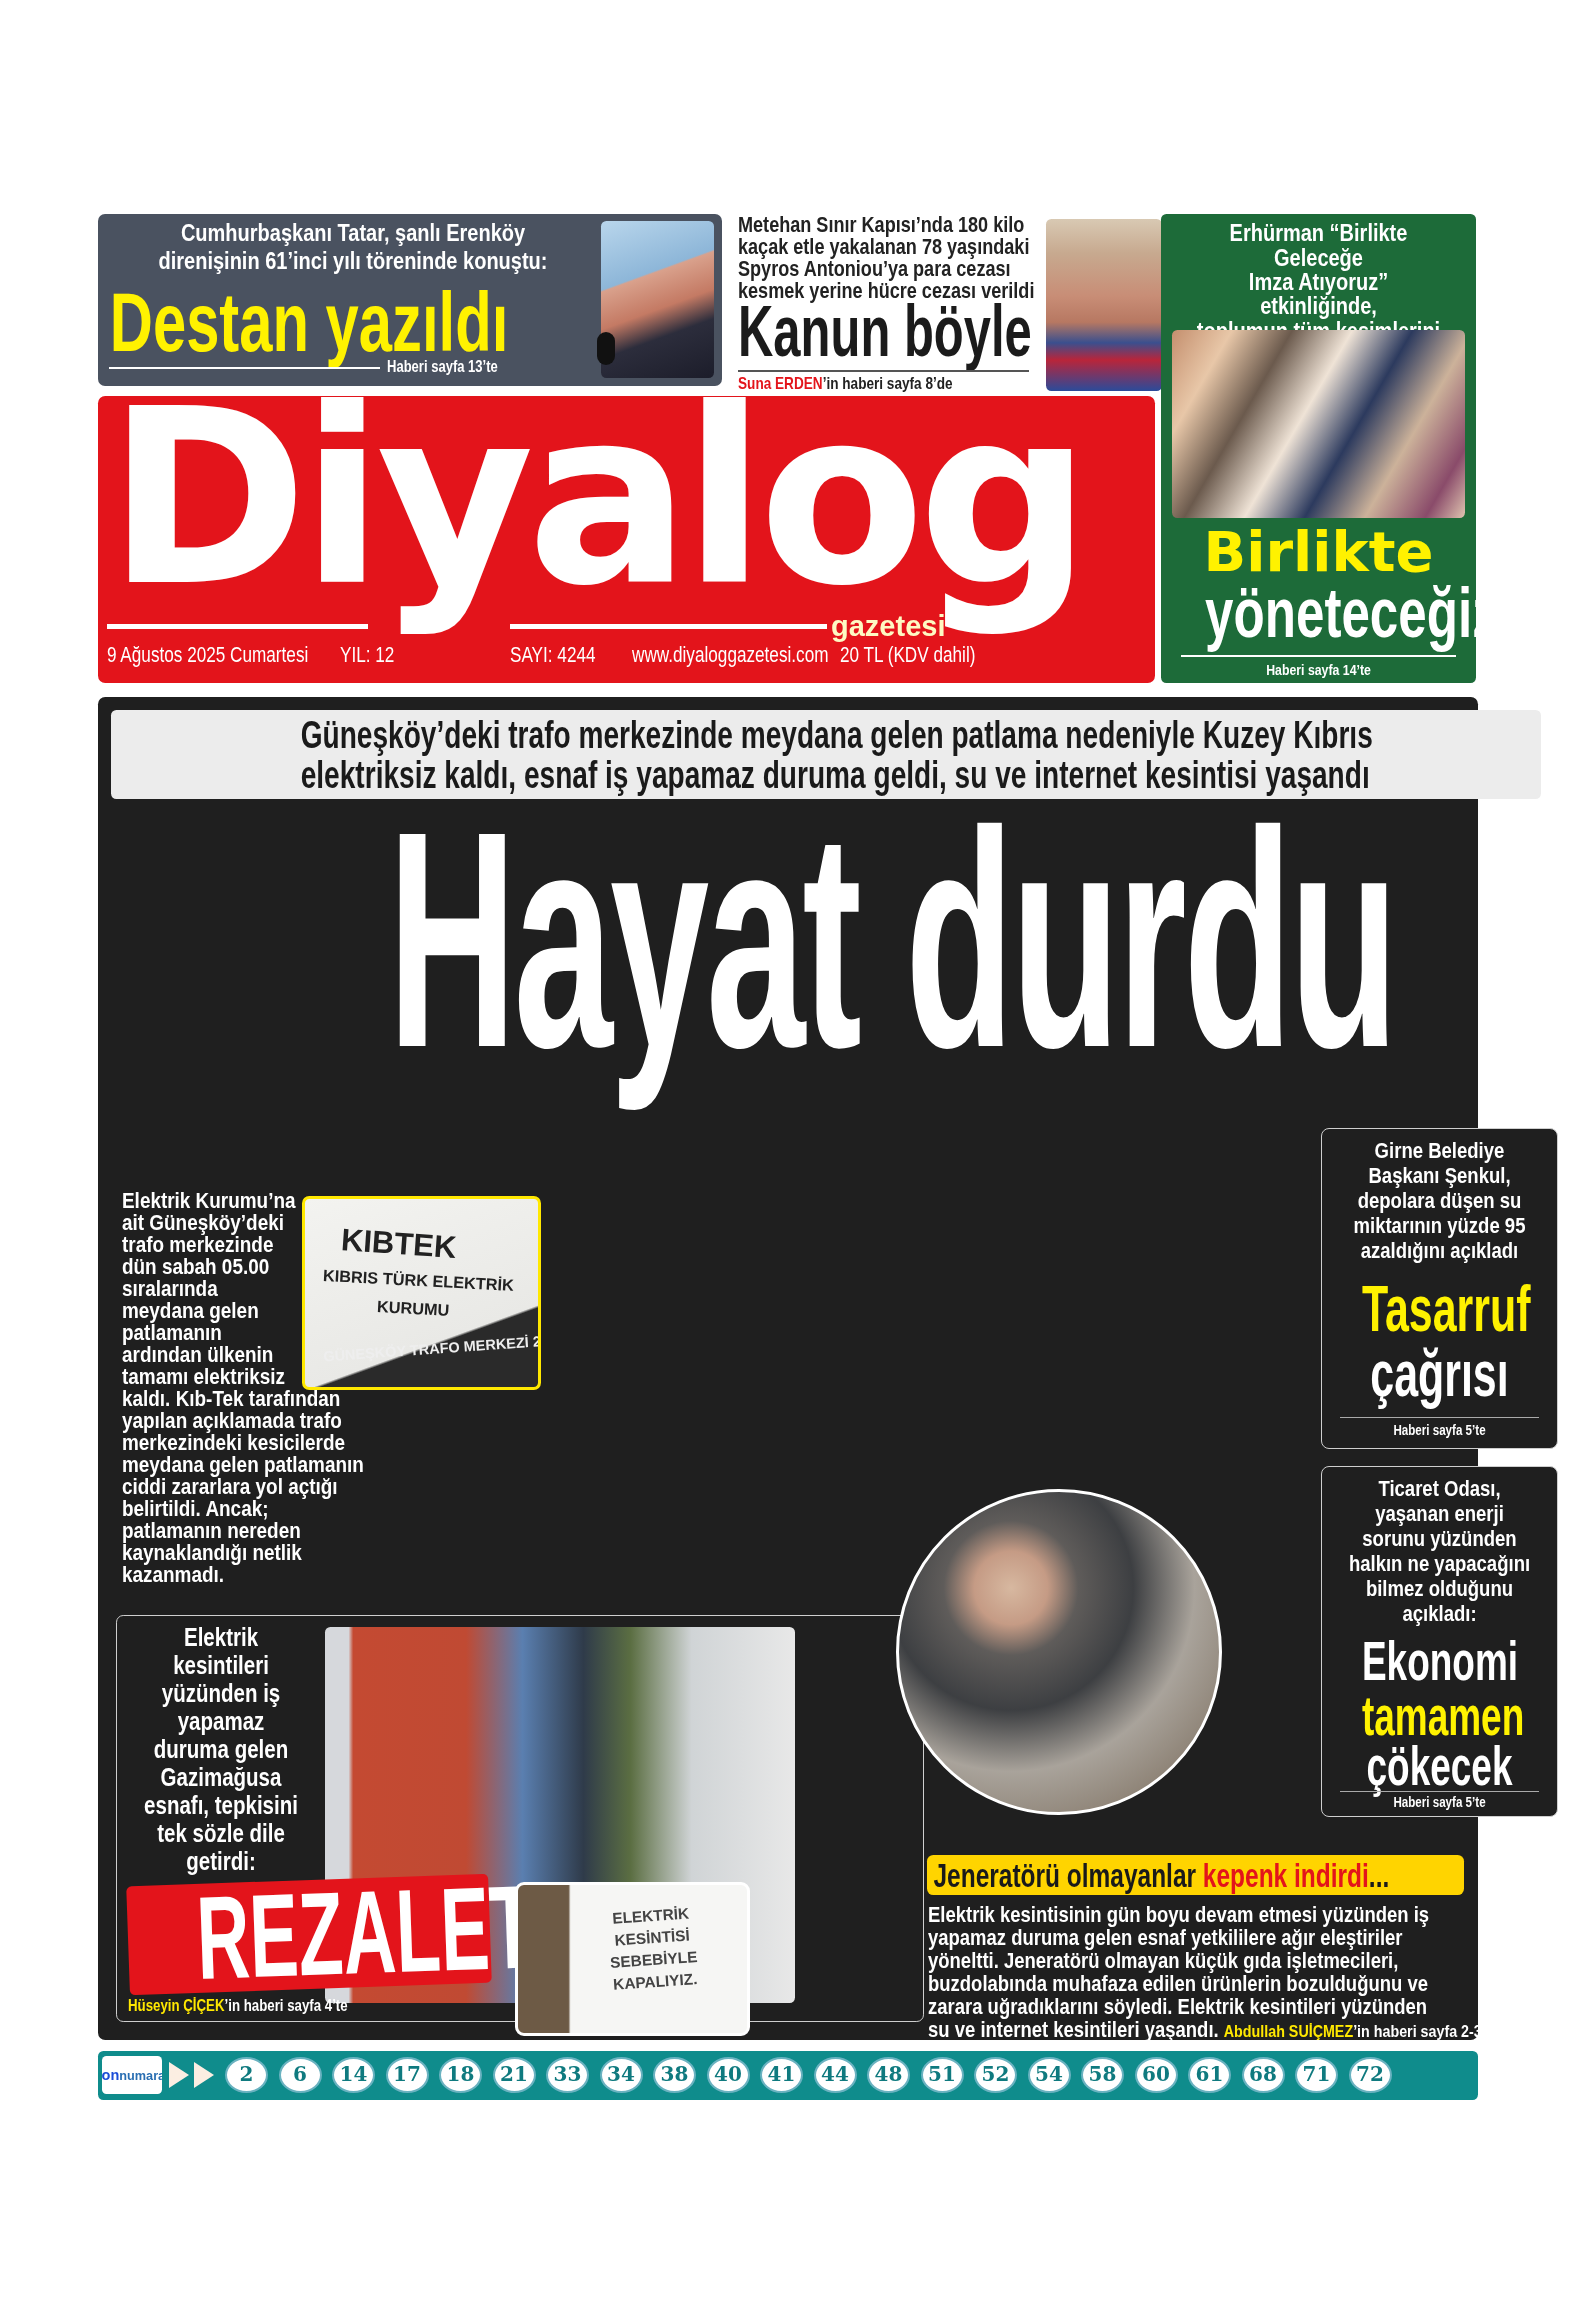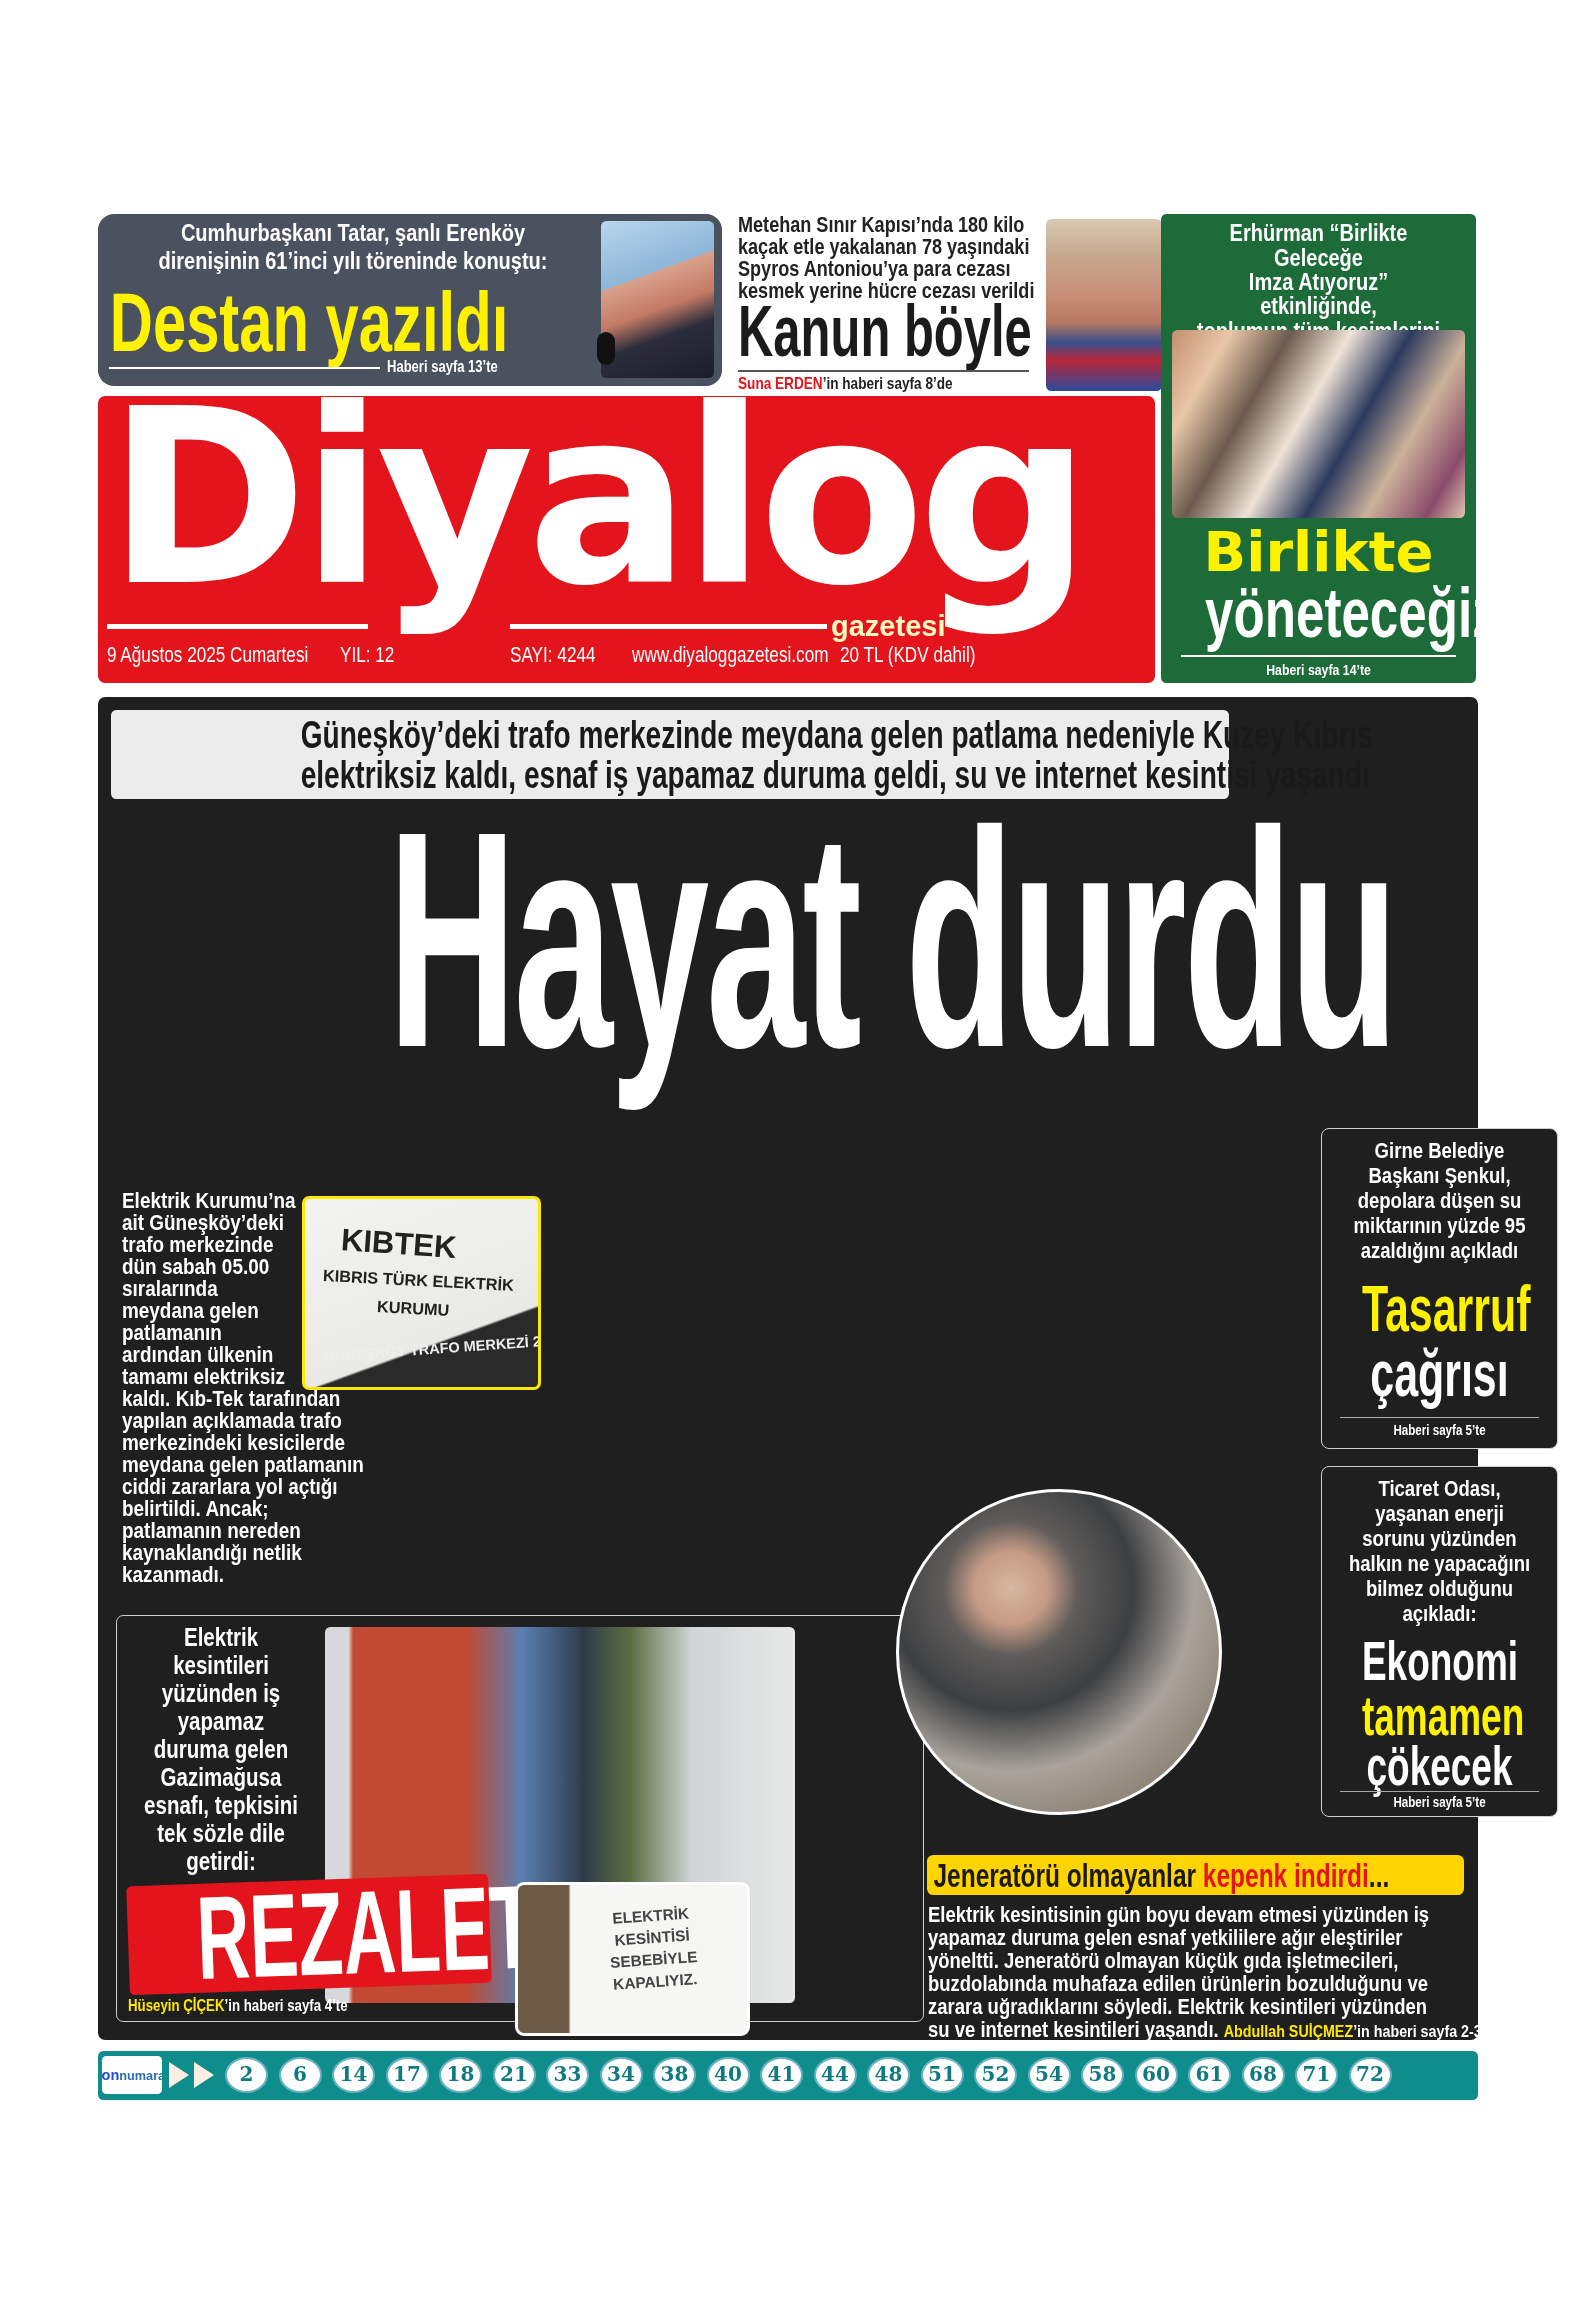--- a/index.html
+++ b/index.html
@@ -4,21 +4,21 @@
   <style>
     * { box-sizing: border-box; margin: 0; padding: 0; }
     html, body { width: 1571px; height: 2316px; background: #ffffff; overflow: hidden; }
     body { position: relative; font-family: "Liberation Sans", sans-serif; }
     .cond { font-family: "Liberation Sans", sans-serif; font-weight: 700; font-stretch: condensed; }
     .abs { position: absolute; }
 
     
     .top-left {
       left: 98px; top: 214px; width: 624px; height: 172px;
-      background: #4a5260; border-radius: 16px; overflow: hidden;
+      background: #4a5260; border-radius: 7px; overflow: hidden;
     }
     .tl-kicker {
       position: absolute; left: 11px; top: 5.4px; width: 488px;
       color: #fff; text-align: center; font-size: 24.4px; line-height: 28px;
       transform: scaleX(0.82); transform-origin: center top; white-space: nowrap;
     }
     .tl-head {
       position: absolute; left: 0; top: 67px; width: 507px;
       color: #fff200; font-size: 83px; line-height: 83px; text-align: center;
       transform: scaleX(0.72); transform-origin: left top; white-space: nowrap; padding-left: 16.3px;
@@ -78,21 +78,21 @@
     .gazetesi { position: absolute; left: 733px; top: 214px; color: #fef9c3; font-size: 29px; font-weight: 700; }
     .mh-rule1 { position: absolute; left: 9px; top: 228px; width: 261px; height: 4.5px; background: #fff; }
     .mh-rule2 { position: absolute; left: 412px; top: 228px; width: 317px; height: 4.5px; background: #fff; }
     .mh-info { position: absolute; top: 246px; color: #fff; font-size: 22px; white-space: nowrap; transform: scaleX(0.78); transform-origin: left top; }
 
     
     .main {
       left: 98px; top: 697px; width: 1380px; height: 1343px; background: #1f1f1f; border-radius: 7.2px;
     }
     .deck {
-      position: absolute; left: 12.7px; top: 12.7px; width: 1118px; height: 89px; background: #ececec; border-radius: 5.4px;
+      position: absolute; left: 12.7px; top: 12.7px; width: 1430px; height: 89px; background: #ececec; border-radius: 5.4px;
     }
     .deck-text {
       position: absolute; left: 0; top: 5.4px; width: 1355px; text-align: center; color: #1a1a1a;
       font-size: 39px; line-height: 40px; transform: scaleX(0.72); transform-origin: center top;
       white-space: nowrap;
     }
     .hero {
       position: absolute; left: 0; top: 107px; width: 1380px; text-align: center; color: #fff;
       font-size: 308px; line-height: 271px; letter-spacing: -5.4px;
       transform: scaleX(0.58); transform-origin: center top; white-space: nowrap;

